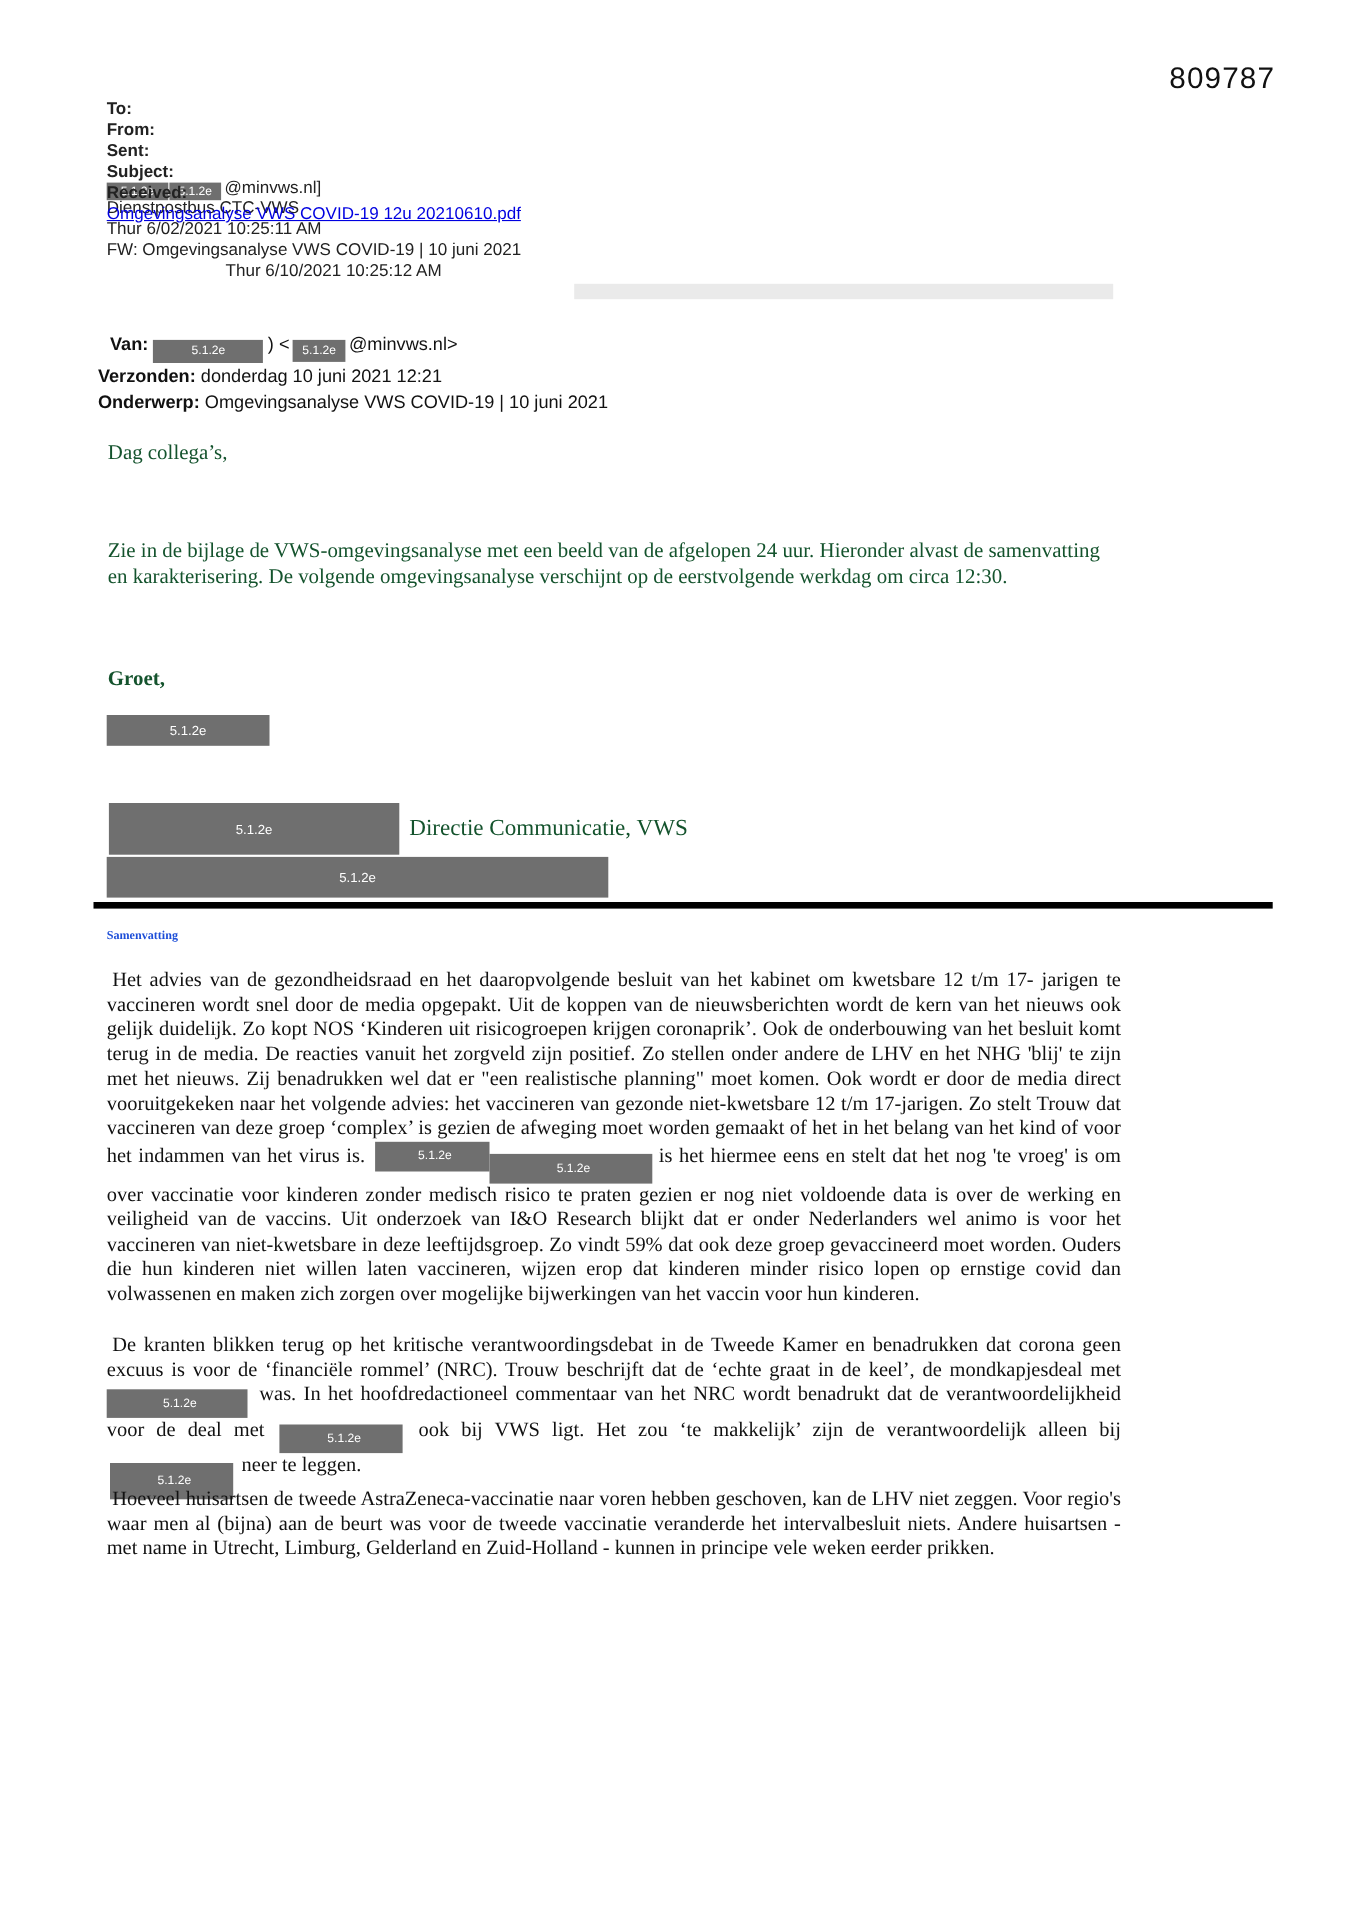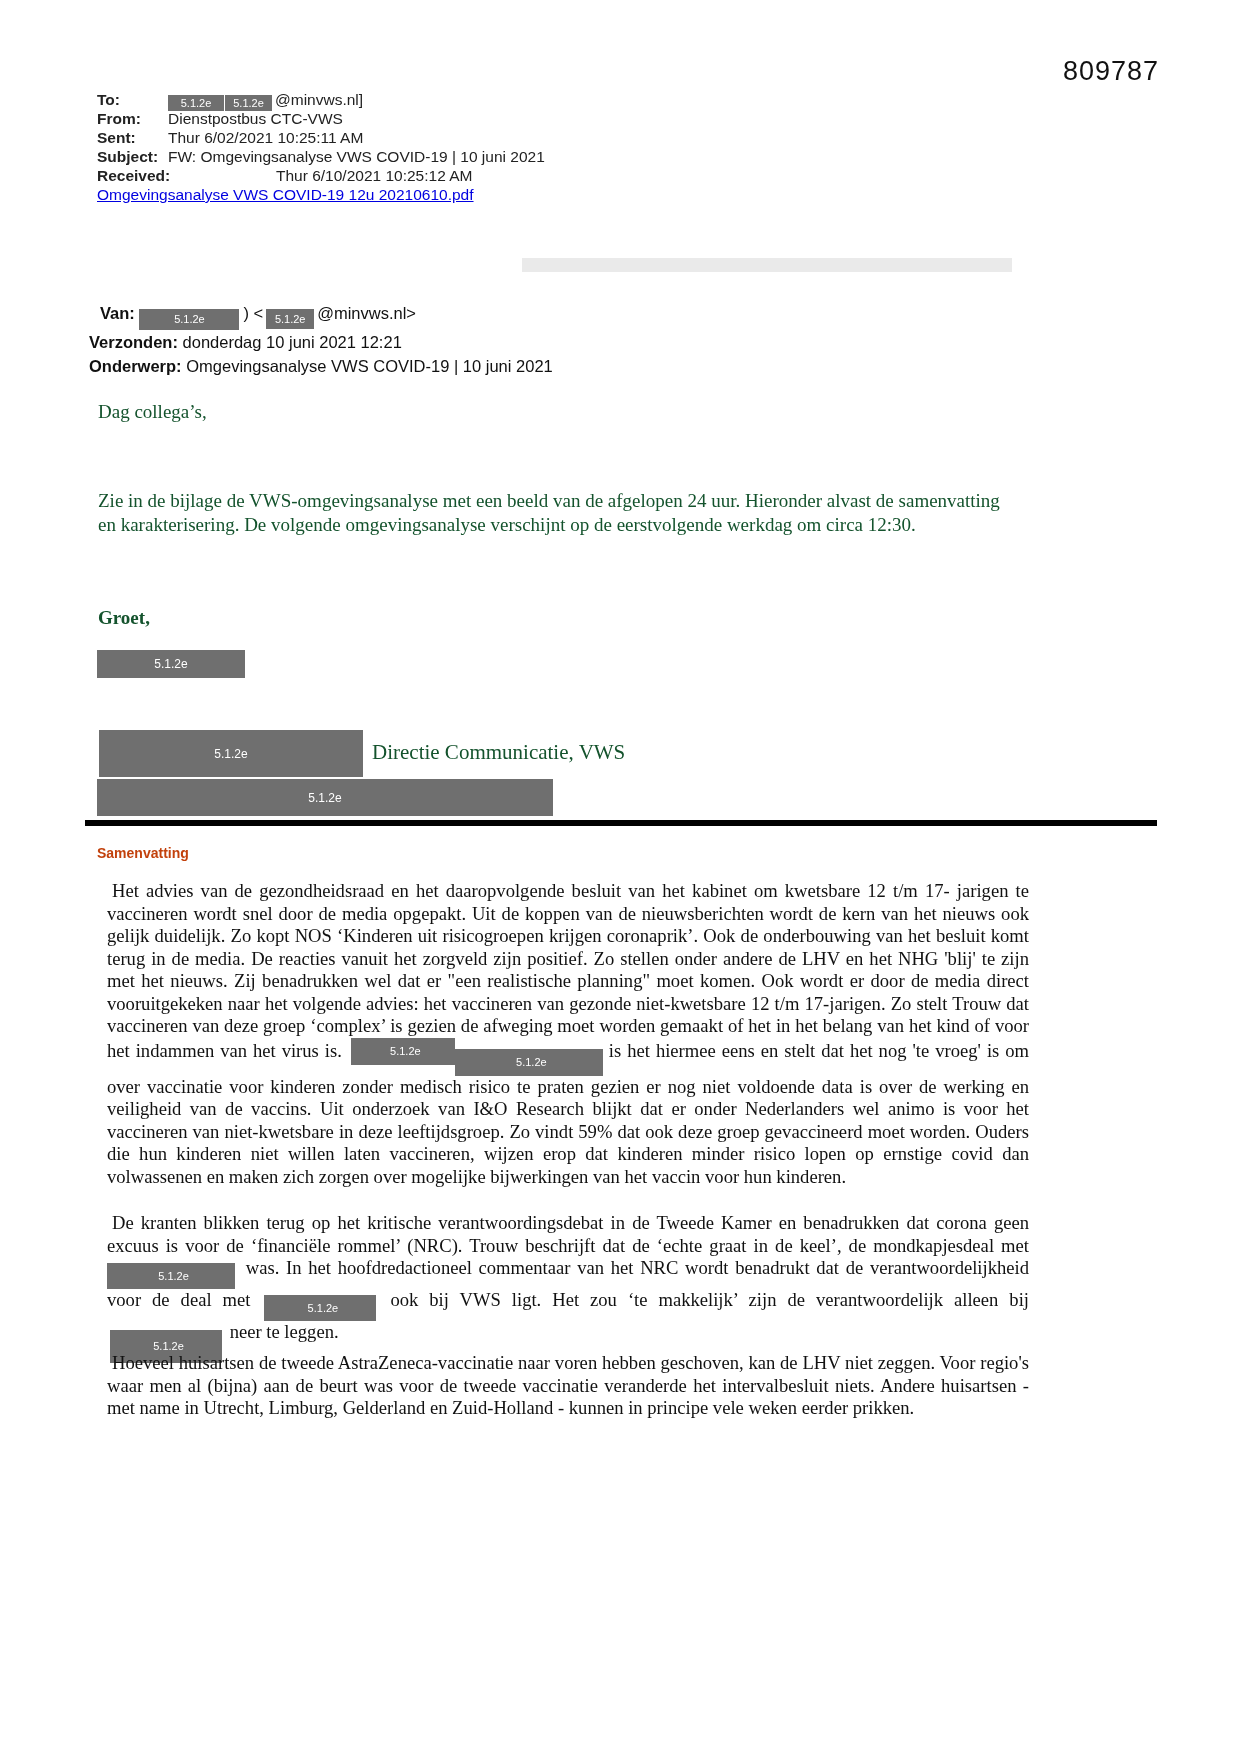--- a/index.html
+++ b/index.html
@@ -3,21 +3,21 @@
 <meta charset="utf-8">
 <style>
   html,body{margin:0;padding:0;background:#ffffff;}
   .page{position:relative;width:1241px;height:1724px;background:#ffffff;overflow:hidden;
         font-family:"Liberation Sans",sans-serif;color:#1a1a1a;}
   .abs{position:absolute;}
   
   .docnum{font-size:27px;color:#111;letter-spacing:1px;}
   
   .mailhdr{font-size:15.5px;line-height:19px;color:#222;}
-  .mailhdr .row{display:flex;margin-bottom:0px;height:19px;align-items:flex-start;}
+  .mailhdr .row{display:flex;margin-bottom:0px;height:19px;align-items:flex-start;flex-direction:column;}
   .mailhdr .lbl{font-weight:bold;width:71px;flex:0 0 71px;}
   .mailhdr .val{white-space:nowrap;}
   .received-indent{margin-left:108px;}
   a.attach{color:#0000e0;text-decoration:underline;font-size:15.5px;}
   
   .chip{display:inline-block;background:#6f6f6f;color:#ffffff;text-align:center;
         font-family:"Liberation Sans",sans-serif;font-size:11px;line-height:16px;
         vertical-align:-2px;height:16px;}
   .chip.h{width:56px;margin-right:1px;}
   .chip.h2{width:47px;margin-right:3px;}
@@ -28,24 +28,24 @@
   .fwdhdr b{font-weight:bold;}
   .grayband{background:#eaeaea;}
   
   .serif{font-family:"Liberation Serif",serif;color:#14532d;}
   .body-text{font-size:19px;line-height:24px;}
   .sig-org{font-size:21px;}
   
   .block{background:#6f6f6f;color:#fff;font-family:"Liberation Sans",sans-serif;
          font-size:12px;display:flex;align-items:center;justify-content:center;}
   .rule{background:#000;}
-  .heading{font-weight:bold;font-size:14px;color:#c2410c;}
+  .heading{font-weight:bold;font-size:11px;color:#1d4ed8;font-family:Liberation Serif, serif;}
   
   .para{font-family:"Liberation Serif",serif;font-size:18.6px;line-height:22.5px;
-        text-align:justify;color:#111;text-indent:5px;width:922px;margin-left:10px;}
+        text-align:justify;color:#111;text-indent:5px;width:922px;}
   .para .chip.p1a{width:104px;height:27px;line-height:27px;vertical-align:2px;margin-left:3px;}
   .para .chip.p1b{width:148px;height:27px;line-height:27px;vertical-align:-9px;}
   .para .chip.p2a{width:128px;height:26px;line-height:26px;vertical-align:-6px;margin-right:4px;}
   .para .chip.p2b{width:112px;height:26px;line-height:26px;vertical-align:-6px;margin:0 3px;}
   .para .chip.p2c{width:112px;height:33px;line-height:33px;vertical-align:-12px;margin:0 3px;}
 </style>
 </head>
 <body>
 
 <div class="page">

